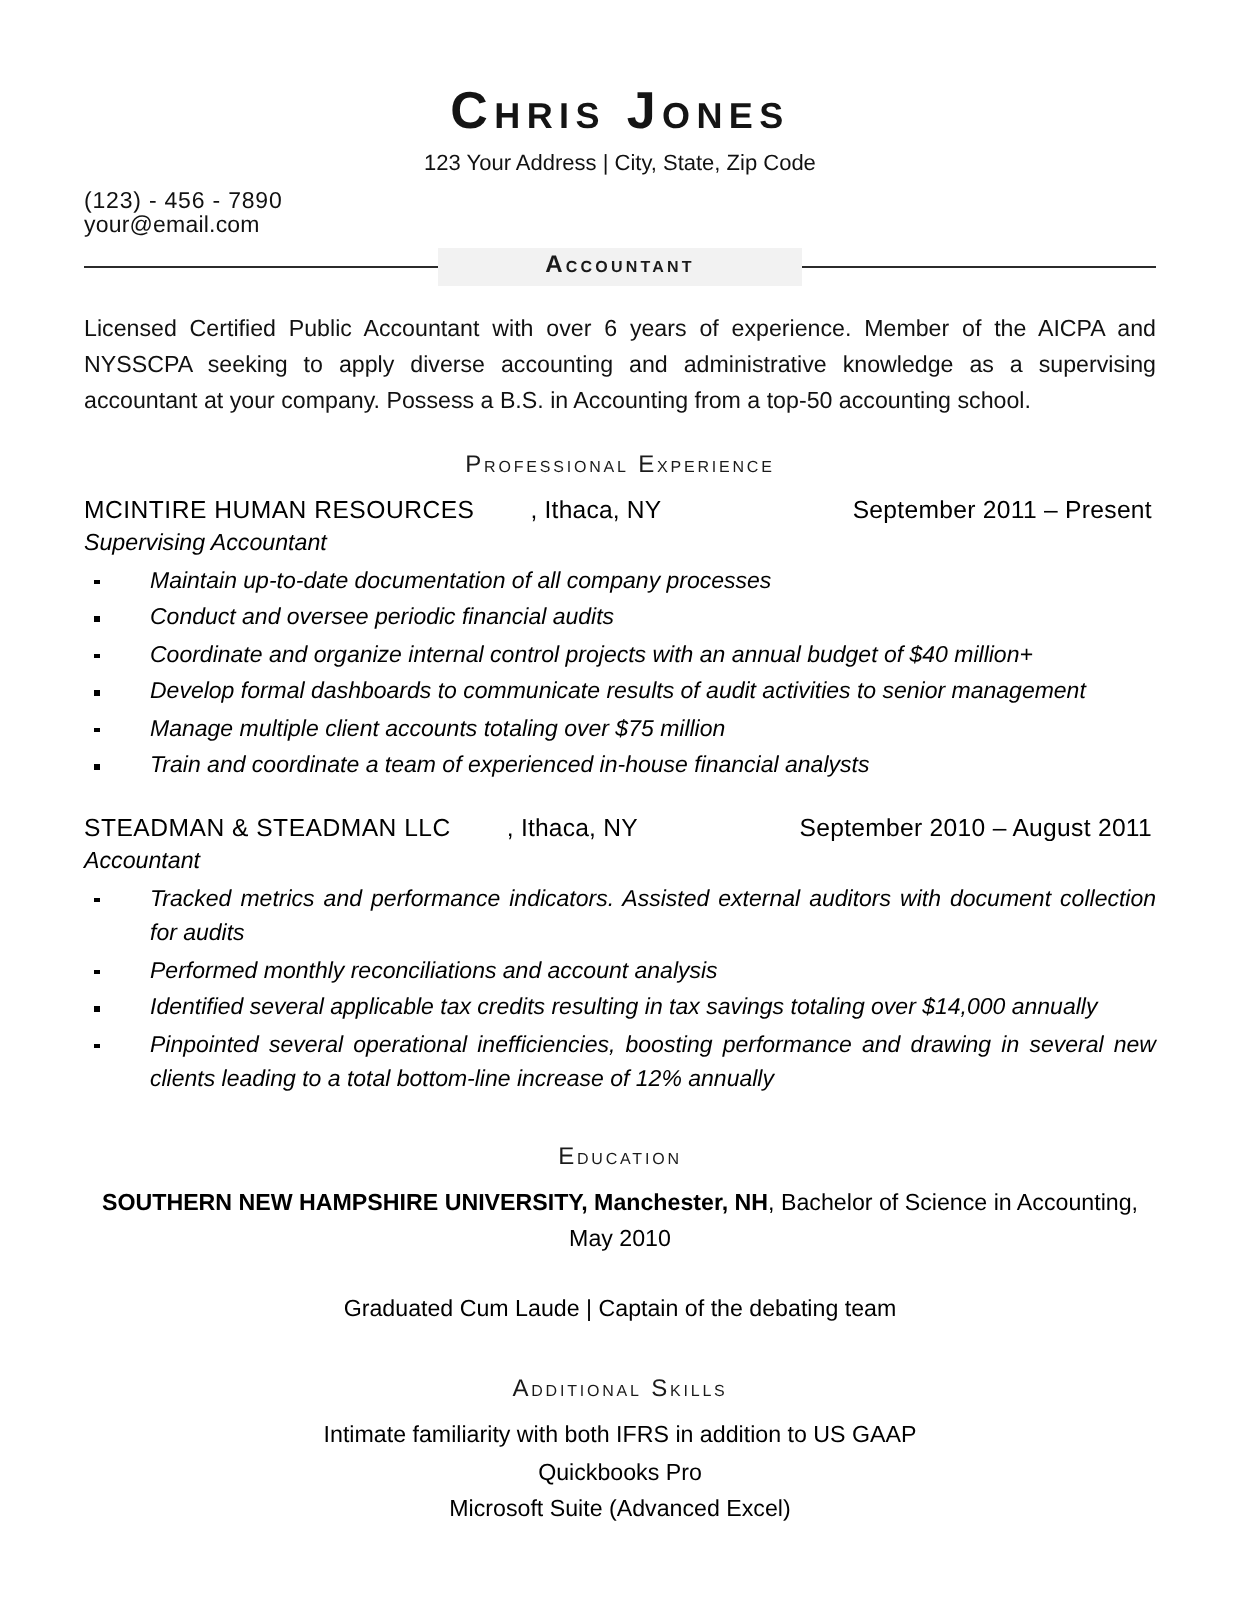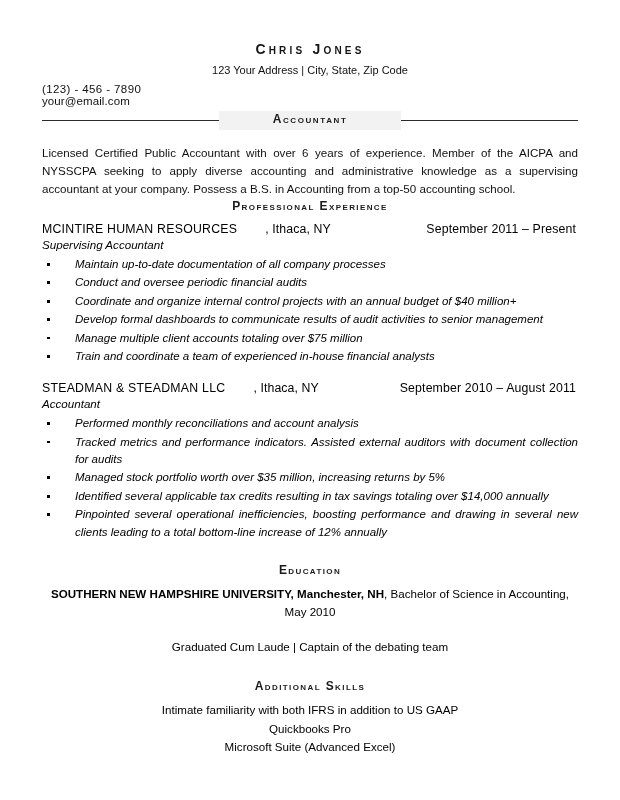--- a/index.html
+++ b/index.html
@@ -18,21 +18,21 @@
     width: 620px;
     height: 800px;
     box-sizing: border-box;
     padding: 42px 42px 0 42px;
     background: #ffffff;
   }
 
   
   .name {
     text-align: center;
-    font-size: 14px;
+    font-size: 26px;
     font-weight: bold;
     font-variant: small-caps;
     letter-spacing: 3.2px;
     line-height: 1.05;
     margin: 0 0 7px 0;
     color: #141414;
   }
   .address {
     text-align: center;
     font-size: 11px;
@@ -83,25 +83,25 @@
     font-size: 11.6px;
     line-height: 1.55;
     margin: 14px 0 0 0;
     color: #111111;
   }
 
   
   .section-heading {
     text-align: center;
     font-size: 12px;
-    font-weight: bold;
+    font-weight: normal;
     font-variant: small-caps;
     letter-spacing: 1.4px;
     color: #1a1a1a;
-    margin: 1px 0 8px 0;
+    margin: 15px 0 8px 0;
   }
   .section-heading.education-heading { margin-top: 22px; }
   .section-heading.skills-heading { margin-top: 23px; }
 
   
   .job { margin: 0 0 2px 0; }
   .job + .job { margin-top: 14px; }
   .job-head {
     display: flex;
     justify-content: space-between;
@@ -208,23 +208,22 @@
     </ul>
   </div>
 
   <div class="job">
     <div class="job-head">
       <span class="job-org"><span class="job-company">STEADMAN &amp; STEADMAN LLC</span><span class="job-location">, Ithaca, NY</span></span>
       <span class="job-dates">September 2010 – August 2011</span>
     </div>
     <div class="job-role">Accountant</div>
     <ul class="bullets">
+      <li>Tracked metrics and performance indicators. Assisted external auditors with document collection for audits</li>
       <li>Performed monthly reconciliations and account analysis</li>
-      <li>Tracked metrics and performance indicators. Assisted external auditors with document collection for audits</li>
-      <li>Managed stock portfolio worth over $35 million, increasing returns by 5%</li>
       <li>Identified several applicable tax credits resulting in tax savings totaling over $14,000 annually</li>
       <li>Pinpointed several operational inefficiencies, boosting performance and drawing in several new clients leading to a total bottom-line increase of 12% annually</li>
     </ul>
   </div>
 
   <div class="section-heading education-heading">Education</div>
   <div class="edu-block">
     <p class="edu-line-main"><span class="edu-school">SOUTHERN NEW HAMPSHIRE UNIVERSITY</span><span class="edu-loc">, Manchester, NH</span><span class="edu-degree">, Bachelor of Science in Accounting, May 2010</span></p>
     <p class="edu-extra">Graduated Cum Laude | Captain of the debating team</p>
   </div>

